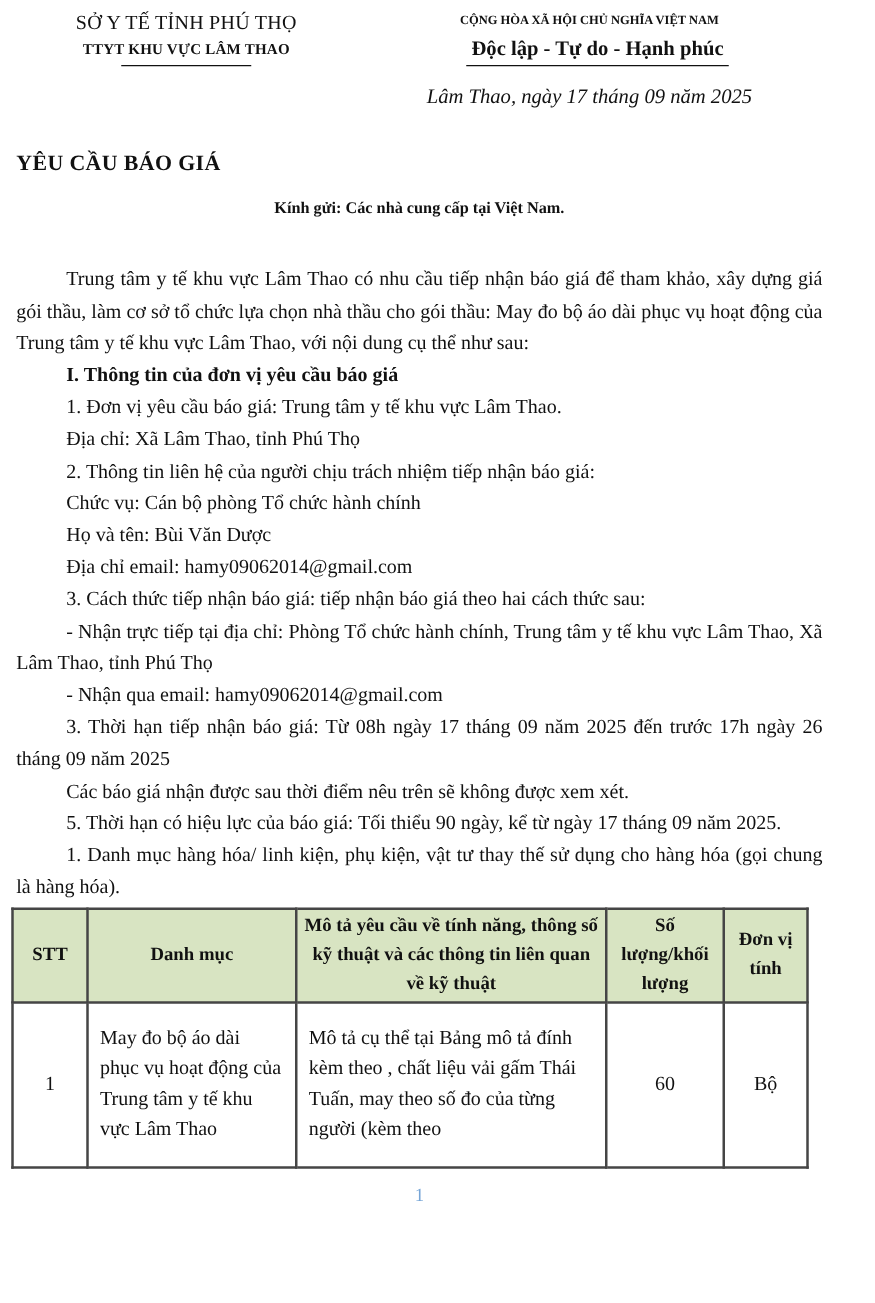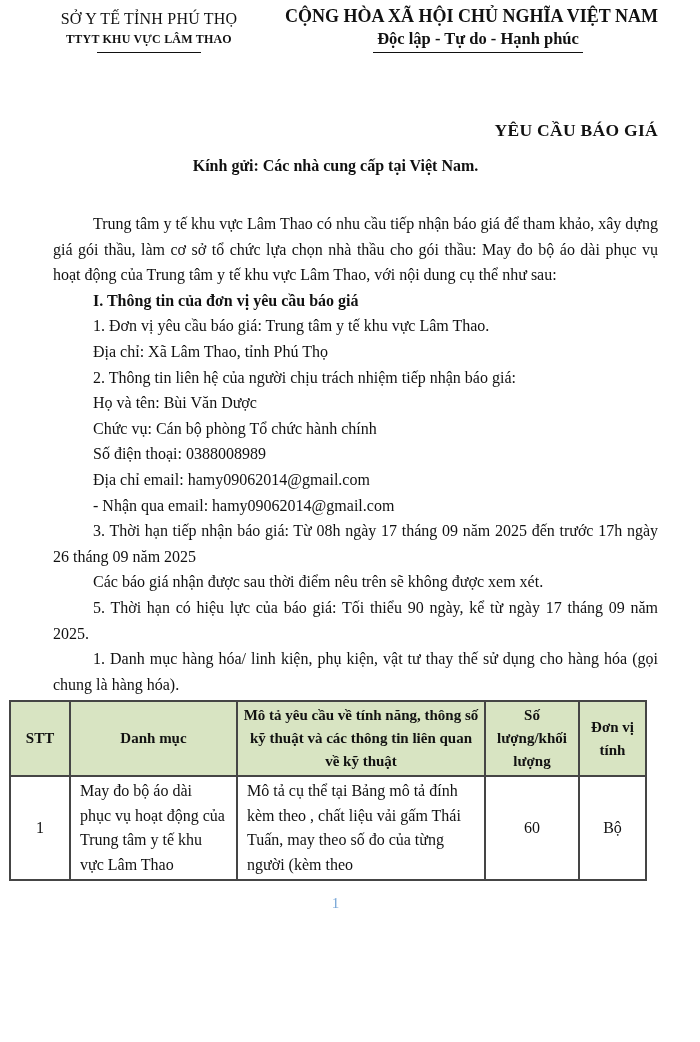--- a/index.html
+++ b/index.html
@@ -16,41 +16,41 @@
   }
   
   .doc-header { display: flex; min-height: 86px; }
   .header-left { width: 272px; text-align: center; padding-top: 2px; }
   .header-right { flex: 1; text-align: center; }
   .hl-line1 { font-size: 16px; line-height: 21px; letter-spacing: 0.2px; }
   .hl-line2 { font-size: 12px; font-weight: bold; line-height: 21px; letter-spacing: 0.2px; }
   .rule-short {
     width: 104px; border-top: 1.5px solid #111; margin: 2px auto 0;
   }
-  .hr-line1 { font-size: 18px; font-weight: bold; line-height: 21px; }
+  .hr-line1 { font-size: 10px; font-weight: bold; line-height: 21px; }
   .hr-line2 { font-size: 16.5px; font-weight: bold; line-height: 22px; margin-top: 1px; }
   .hr-line2 span {
     display: inline-block; border-bottom: 1.5px solid #111; padding: 0 4px 2px; margin-left: 13px;
   }
   .date-line {
     font-style: italic; font-size: 16.5px; margin-top: 13px; line-height: 21px;
   }
   
   .doc-title {
-    text-align: right; font-size: 17.5px; font-weight: bold;
+    text-align: left; font-size: 17.5px; font-weight: bold;
     margin-top: 27px; line-height: 22px; letter-spacing: 0.3px;
   }
   .salutation {
-    text-align: center; font-size: 16px; font-weight: bold;
+    text-align: center; font-size: 13px; font-weight: bold;
     margin-top: 14px; line-height: 21px;
   }
   
   .body-text { margin-top: 35px; font-size: 16px; line-height: 25.6px; }
   .body-text p { text-align: justify; }
-  .body-text p.indent { text-indent: 40px; margin-left: 40px; }
+  .body-text p.indent { text-indent: 40px; }
   .body-text p.bold { font-weight: bold; }
   
   table.goods {
     border-collapse: collapse;
     width: 636px;
     margin-left: -4px;
     margin-top: 3px;
     table-layout: fixed;
     font-size: 16px;
   }
@@ -66,21 +66,21 @@
     text-align: center;
     height: 70px;
     padding: 2px 4px;
   }
   table.goods td {
     height: 101px;
     line-height: 24.5px;
     padding: 2px 6px;
     text-align: center;
   }
-  table.goods td.left { text-align: left; padding: 2px 9px; }
+  table.goods td.left { text-align: left; padding: 16px 9px; }
   .col-stt { width: 60px; }
   .col-danhmuc { width: 167px; }
   .col-mota { width: 248px; }
   .col-soluong { width: 94px; }
   .col-donvi { width: 67px; }
   
   .page-number {
     text-align: center; margin-top: 14px;
     font-size: 15px; color: #76a5d6;
     font-family: "Liberation Serif", serif;
@@ -93,36 +93,38 @@
 
   <div class="doc-header">
     <div class="header-left">
       <div class="hl-line1">SỞ Y TẾ TỈNH PHÚ THỌ</div>
       <div class="hl-line2">TTYT KHU VỰC LÂM THAO</div>
       <div class="rule-short"></div>
     </div>
     <div class="header-right">
       <div class="hr-line1">CỘNG HÒA XÃ HỘI CHỦ NGHĨA VIỆT NAM</div>
       <div class="hr-line2"><span>Độc lập - Tự do - Hạnh phúc</span></div>
+      <div class="date-line">Lâm Thao, ngày 17 tháng 09 năm 2025</div>
     </div>
   </div>
 
   <div class="doc-title">YÊU CẦU BÁO GIÁ</div>
   <div class="salutation">Kính gửi: Các nhà cung cấp tại Việt Nam.</div>
 
   <div class="body-text">
     <p class="indent">Trung tâm y tế khu vực Lâm Thao có nhu cầu tiếp nhận báo giá để tham khảo, xây dựng giá gói thầu, làm cơ sở tổ chức lựa chọn nhà thầu cho gói thầu: May đo bộ áo dài phục vụ hoạt động của Trung tâm y tế khu vực Lâm Thao, với nội dung cụ thể như sau:</p>
     <p class="indent bold">I. Thông tin của đơn vị yêu cầu báo giá</p>
     <p class="indent">1. Đơn vị yêu cầu báo giá: Trung tâm y tế khu vực Lâm Thao.</p>
     <p class="indent">Địa chỉ: Xã Lâm Thao, tỉnh Phú Thọ</p>
     <p class="indent">2. Thông tin liên hệ của người chịu trách nhiệm tiếp nhận báo giá:</p>
+    <p class="indent">Chức vụ: Cán bộ phòng Tổ chức hành chính</p>
     <p class="indent">Họ và tên: Bùi Văn Dược</p>
-    <p class="indent">Chức vụ: Cán bộ phòng Tổ chức hành chính</p>
-    <p class="indent">Số điện thoại: 0388008989</p>
     <p class="indent">Địa chỉ email: hamy09062014@gmail.com</p>
+    <p class="indent">3. Cách thức tiếp nhận báo giá: tiếp nhận báo giá theo hai cách thức sau:</p>
+    <p class="indent">- Nhận trực tiếp tại địa chỉ: Phòng Tổ chức hành chính, Trung tâm y tế khu vực Lâm Thao, Xã Lâm Thao, tỉnh Phú Thọ</p>
     <p class="indent">- Nhận qua email: hamy09062014@gmail.com</p>
     <p class="indent">3. Thời hạn tiếp nhận báo giá: Từ 08h ngày 17 tháng 09 năm 2025 đến trước 17h ngày 26 tháng 09 năm 2025</p>
     <p class="indent">Các báo giá nhận được sau thời điểm nêu trên sẽ không được xem xét.</p>
     <p class="indent">5. Thời hạn có hiệu lực của báo giá: Tối thiểu 90 ngày, kể từ ngày 17 tháng 09 năm 2025.</p>
     <p class="indent">1. Danh mục hàng hóa/ linh kiện, phụ kiện, vật tư thay thế sử dụng cho hàng hóa (gọi chung là hàng hóa).</p>
   </div>
 
   <table class="goods">
     <colgroup>
       <col class="col-stt">

